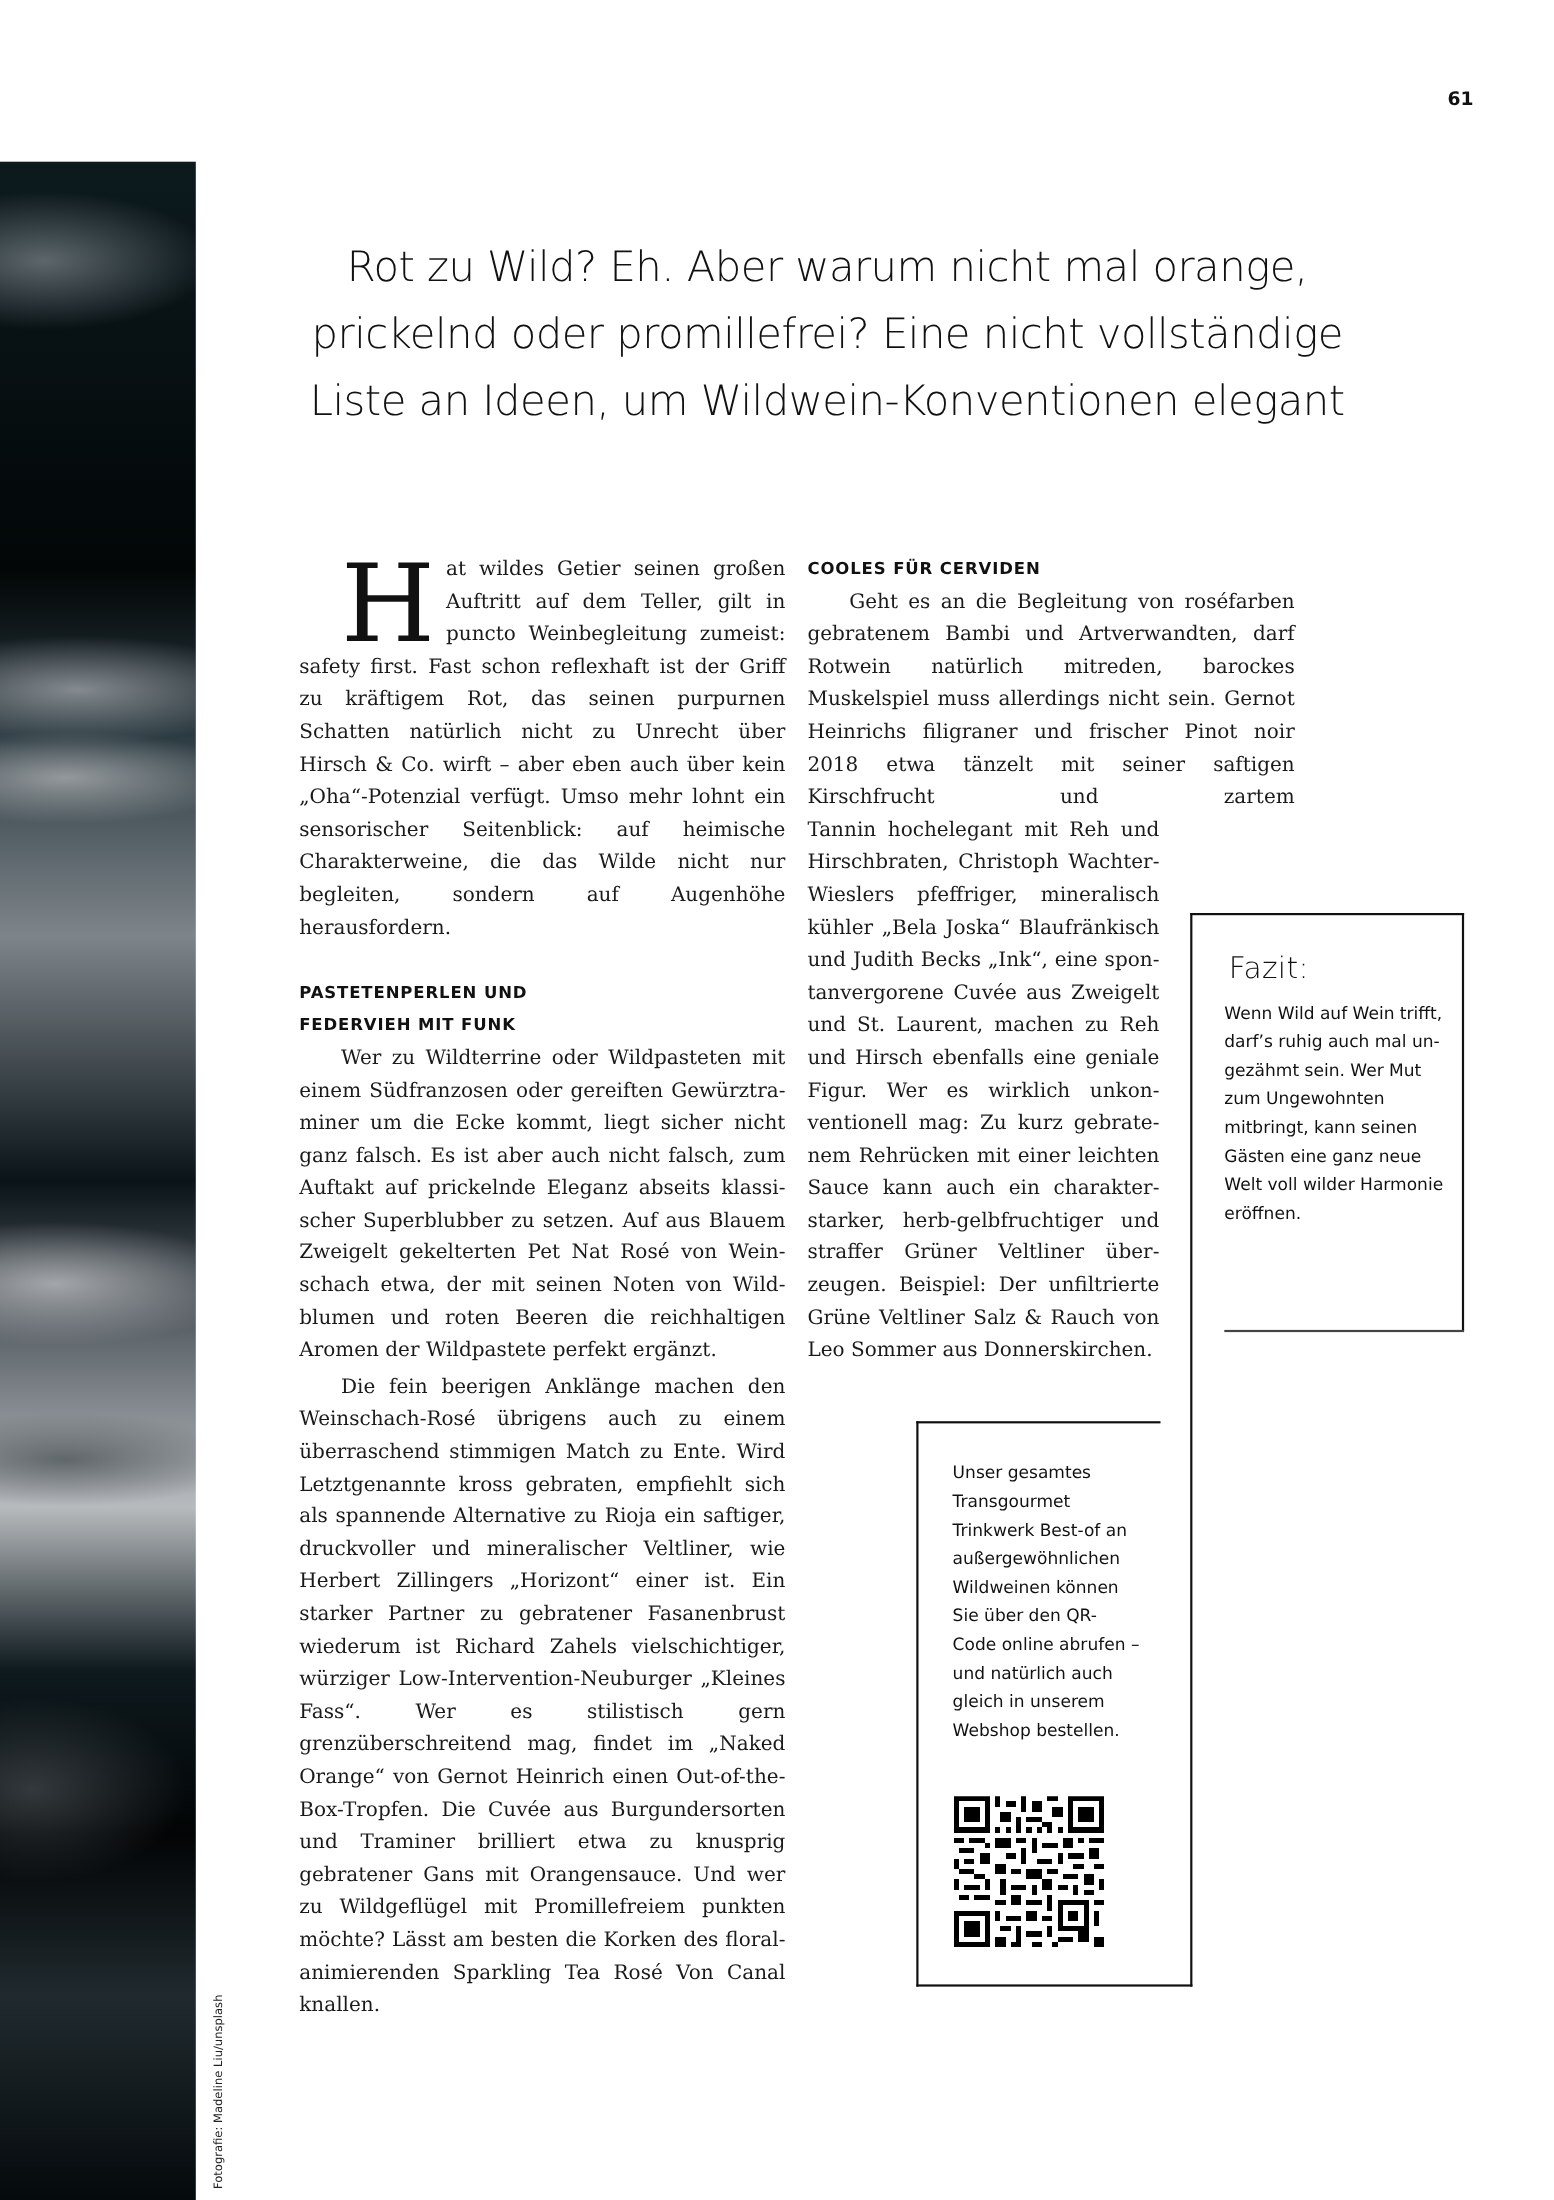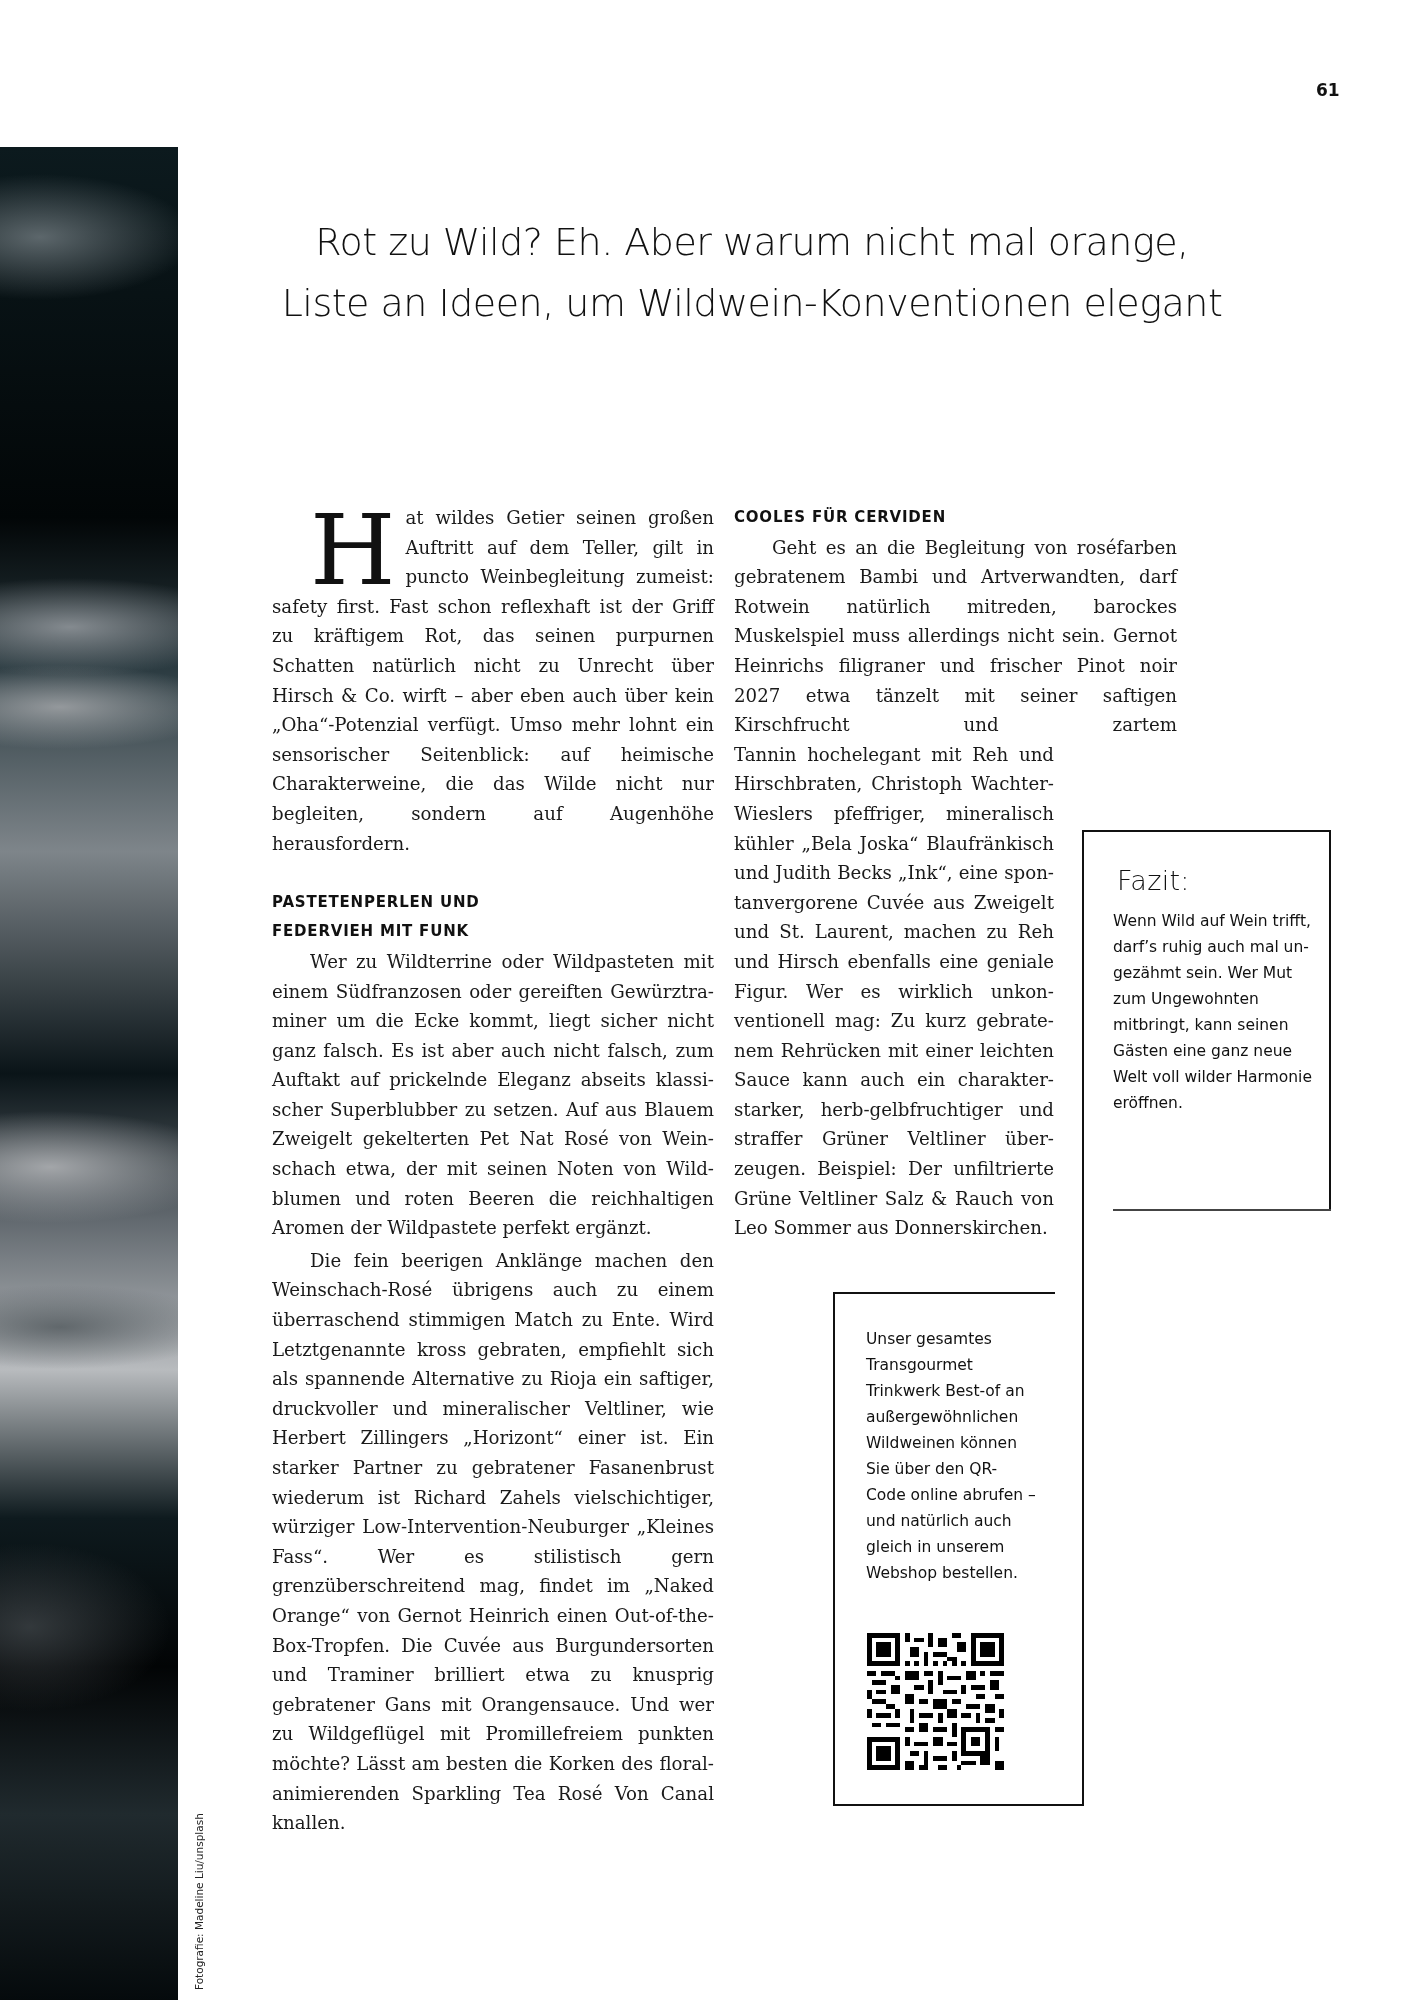--- a/index.html
+++ b/index.html
@@ -69,40 +69,41 @@
 <body>
 
 <div class="photo-strip"></div>
 
 <div class="page-number">61</div>
 
 <div class="photo-credit">Fotografie: Madeline Liu/unsplash</div>
 
 <h1 class="headline">
   <span>Rot zu Wild? Eh. Aber warum nicht mal orange,</span>
+  <span>prickelnd oder promillefrei? Eine nicht vollständige</span>
   <span>Liste an Ideen, um Wildwein-Konventionen elegant</span>
 </h1>
 
 <div class="col col-left">
   <p>
     <span class="dropcap">H</span>
     <span>at wildes Getier seinen großen Auf­tritt auf dem Teller, gilt in puncto Weinbegleitung zumeist: safety first. Fast schon reflexhaft ist der Griff zu kräfti­gem Rot, das seinen purpurnen Schatten natür­lich nicht zu Unrecht über Hirsch &amp; Co. wirft – aber eben auch über kein „Oha“-Potenzial ver­fügt. Umso mehr lohnt ein sensorischer Seiten­blick: auf heimische Charakterweine, die das Wilde nicht nur begleiten, sondern auf Augen­höhe herausfordern.</span>
   </p>
   <div style="height:29.6px"></div>
   <h3>
     <span>PASTETENPERLEN UND</span><br>
     <span>FEDERVIEH MIT FUNK</span>
   </h3>
   <p class="indent">Wer zu Wildterrine oder Wildpasteten mit einem Südfranzosen oder gereiften Gewürztra­miner um die Ecke kommt, liegt sicher nicht ganz falsch. Es ist aber auch nicht falsch, zum Auftakt auf prickelnde Eleganz abseits klassi­scher Superblubber zu setzen. Auf aus Blauem Zweigelt gekelterten Pet Nat Rosé von Wein­schach etwa, der mit seinen Noten von Wild­blumen und roten Beeren die reichhaltigen Aromen der Wildpastete perfekt ergänzt.</p>
   <p class="indent" style="margin-top:3px">Die fein beerigen Anklänge machen den Weinschach-Rosé übrigens auch zu einem überraschend stimmigen Match zu Ente. Wird Letztgenannte kross gebraten, empfiehlt sich als spannende Alternative zu Rioja ein saftiger, druckvoller und mineralischer Veltliner, wie Herbert Zillingers „Horizont“ einer ist. Ein star­ker Partner zu gebratener Fasanenbrust wiede­rum ist Richard Zahels vielschichtiger, würziger Low-Intervention-Neuburger „Kleines Fass“. Wer es stilistisch gern grenzüberschreitend mag, findet im „Naked Orange“ von Gernot Hein­rich einen Out-of-the-Box-Tropfen. Die Cuvée aus Burgundersorten und Traminer brilliert etwa zu knusprig gebratener Gans mit Oran­gensauce. Und wer zu Wildgeflügel mit Promil­lefreiem punkten möchte? Lässt am besten die Korken des floral-animierenden Sparkling Tea Rosé Von Canal knallen.</p>
 </div>
 
 <div class="col col-right">
   <h3>COOLES FÜR CERVIDEN</h3>
-  <p class="indent" style="text-align-last: justify">Geht es an die Begleitung von roséfarben ge­bratenem Bambi und Artverwandten, darf Rot­wein natürlich mitreden, barockes Muskelspiel muss allerdings nicht sein. Gernot Heinrichs filigraner und frischer Pinot noir 2027 etwa tän­zelt mit seiner saftigen Kirschfrucht und zartem</p>
+  <p class="indent" style="text-align-last: justify">Geht es an die Begleitung von roséfarben ge­bratenem Bambi und Artverwandten, darf Rot­wein natürlich mitreden, barockes Muskelspiel muss allerdings nicht sein. Gernot Heinrichs filigraner und frischer Pinot noir 2018 etwa tän­zelt mit seiner saftigen Kirschfrucht und zartem</p>
   <p class="narrow">Tannin hochelegant mit Reh und Hirschbraten, Christoph Wachter-Wieslers pfeffriger, mineralisch kühler „Bela Joska“ Blaufränkisch und Judith Becks „Ink“, eine spon­tanvergorene Cuvée aus Zweigelt und St. Laurent, machen zu Reh und Hirsch ebenfalls eine genia­le Figur. Wer es wirklich unkon­ventionell mag: Zu kurz gebrate­nem Rehrücken mit einer leichten Sauce kann auch ein charakter­starker, herb-gelbfruchtiger und straffer Grüner Veltliner über­zeugen. Beispiel: Der unfiltrierte Grüne Veltliner Salz &amp; Rauch von Leo Sommer aus Donnerskirchen.</p>
 </div>
 
 <div class="line-box" style="left:1082px; top:830px; width:249px; height:1.6px;"></div>
 <div class="line-box" style="left:1329px; top:830px; width:1.6px; height:380px;"></div>
 <div class="line-box" style="left:1082px; top:830px; width:1.6px; height:976px;"></div>
 <div class="line-box" style="left:1113px; top:1209px; width:218px; height:2.4px; background:#444;"></div>
 
 <div class="fazit">
   <h4>Fazit:</h4>

